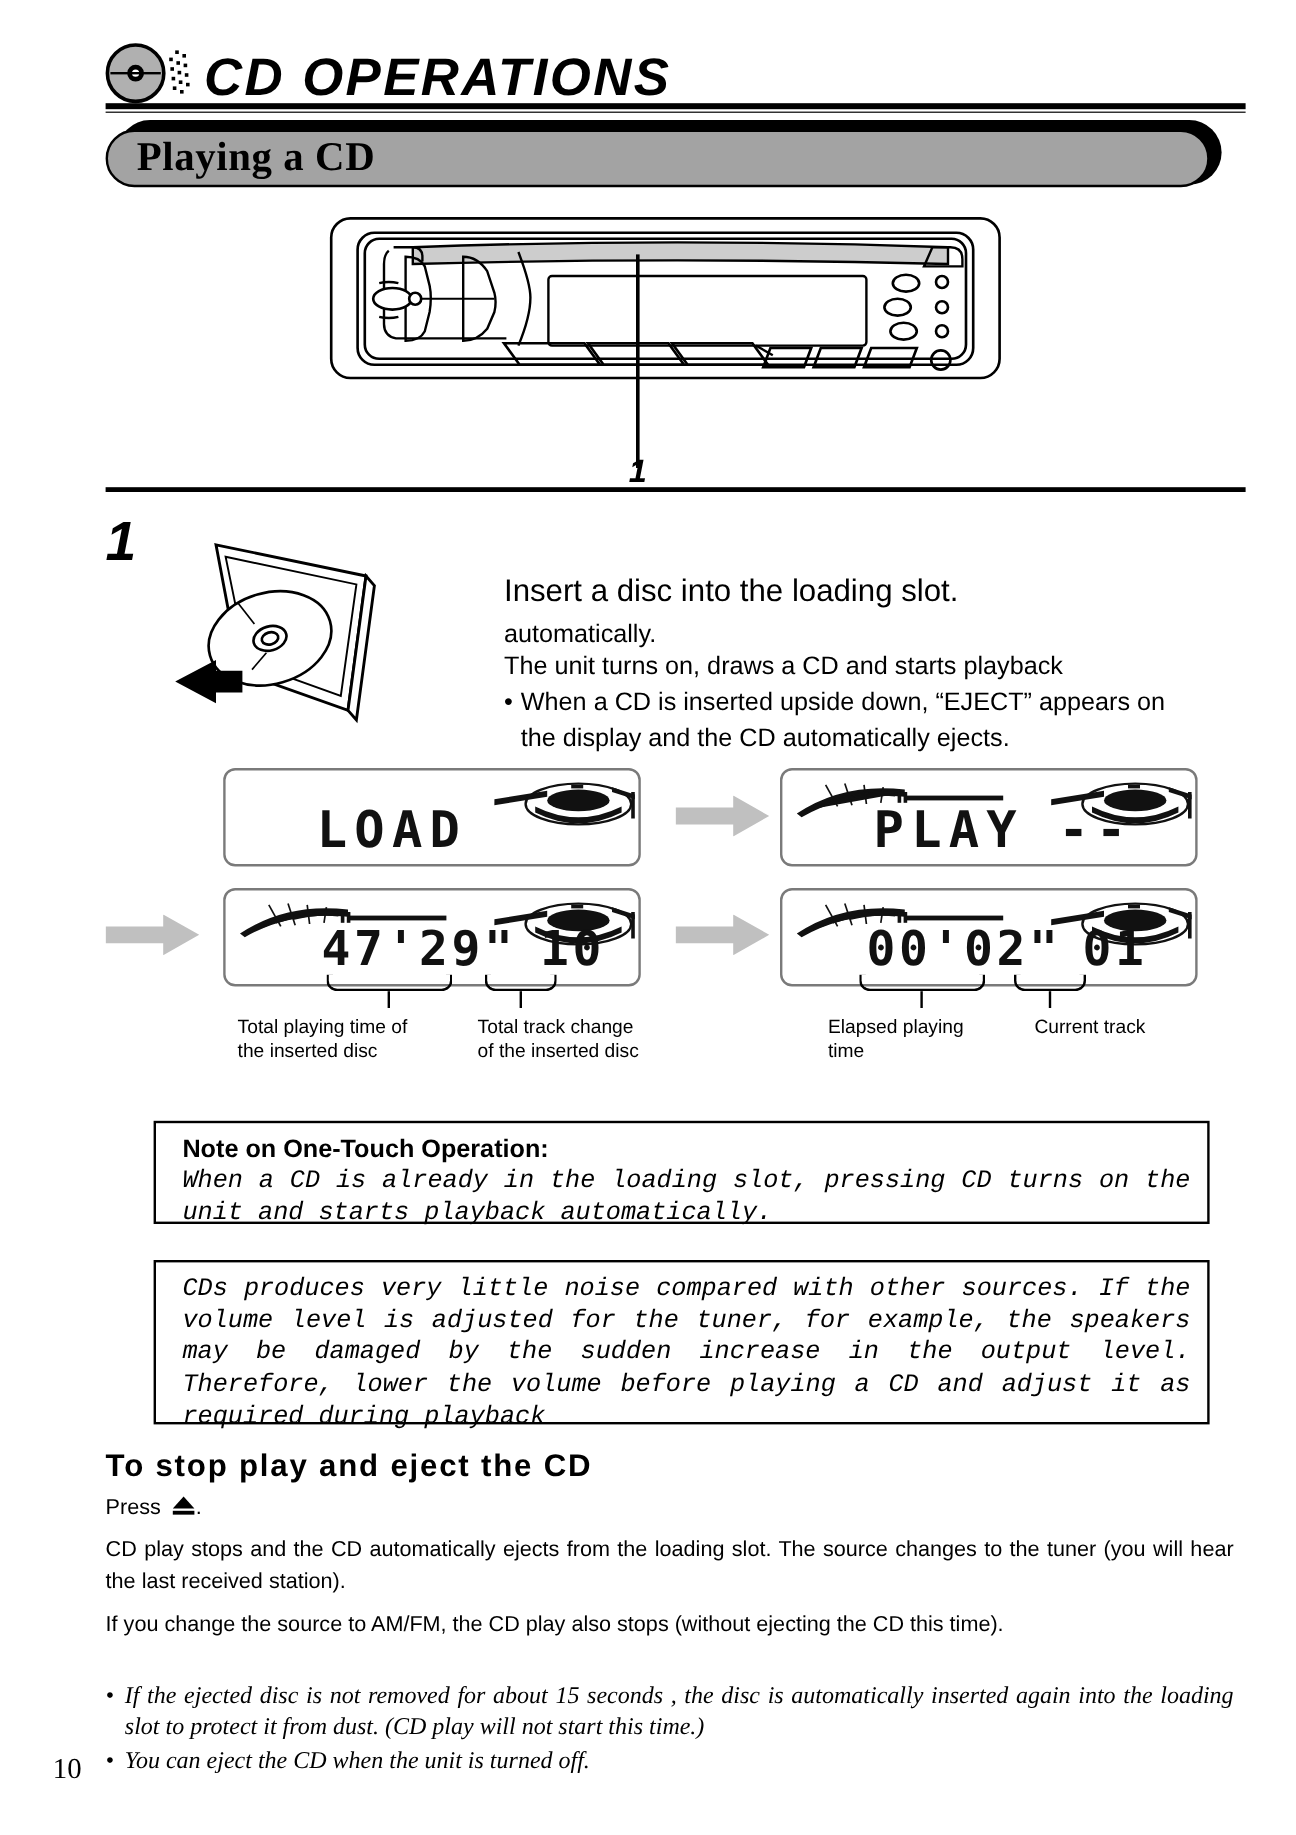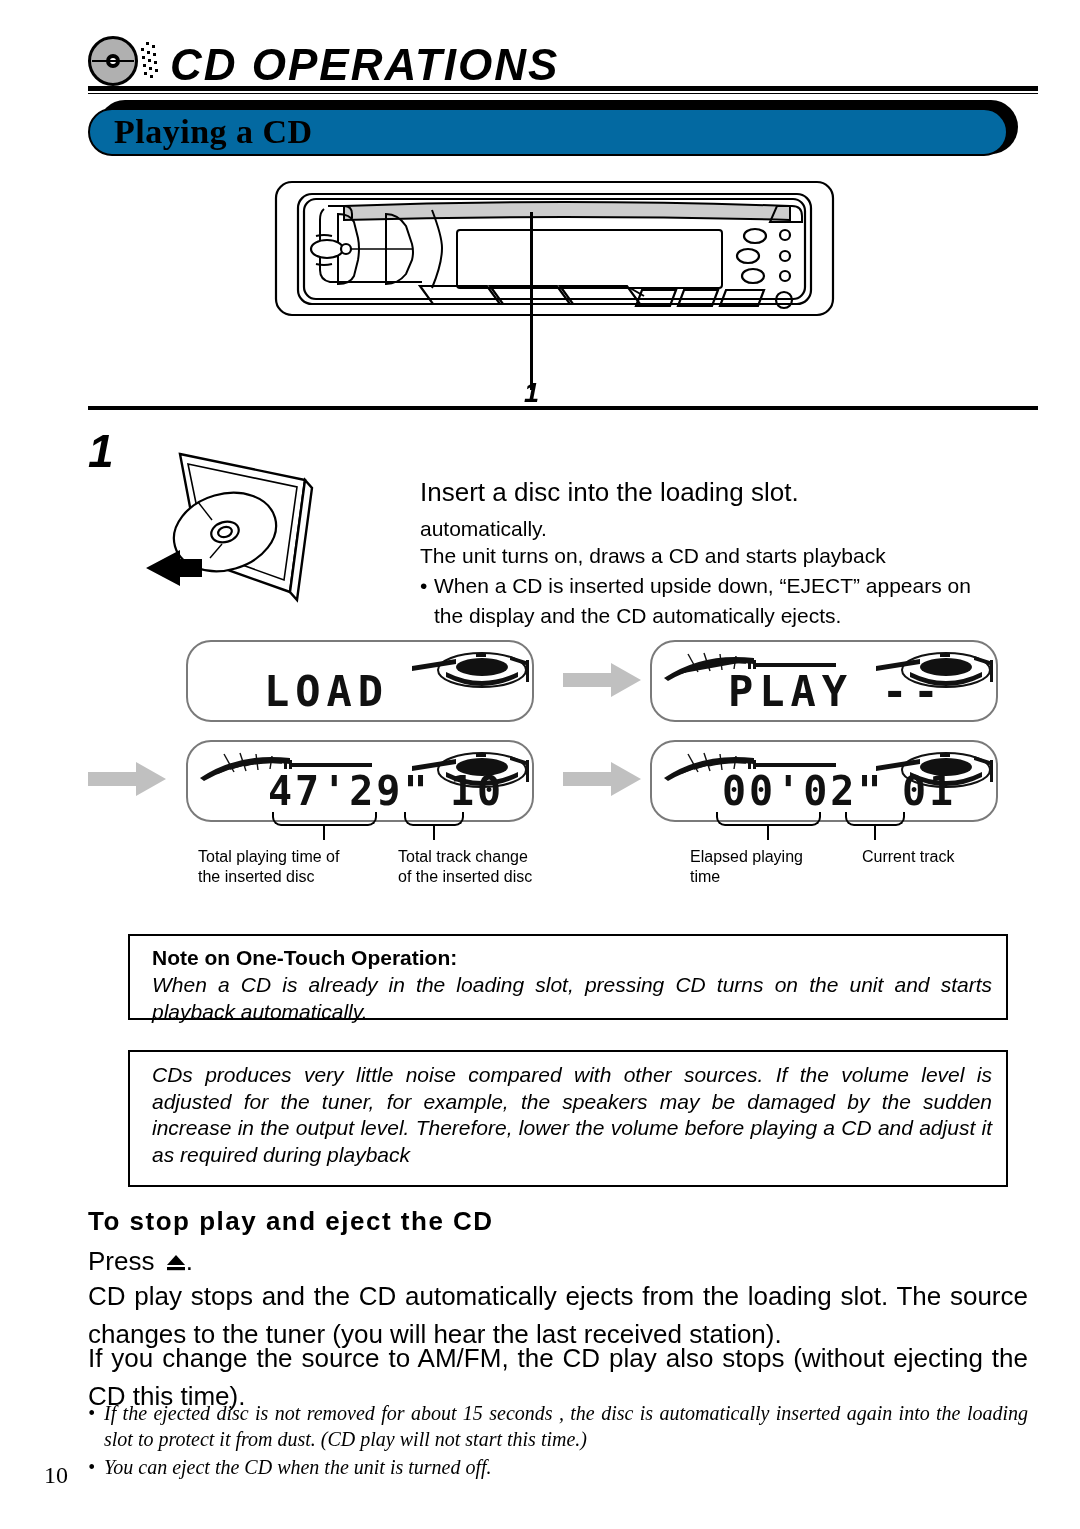--- a/index.html
+++ b/index.html
@@ -110,21 +110,21 @@
     background: #000;
   }
   .section-banner .body {
     position: absolute;
     left: 0;
     top: 8px;
     width: 920px;
     height: 48px;
     border-radius: 26px;
     border: 2px solid #000;
-    background: #0369a1;
+    background: #a3a3a3;
     box-sizing: border-box;
     display: flex;
     align-items: center;
   }
   .section-banner .label {
     font-family: "Liberation Serif", serif;
     font-weight: bold;
     font-size: 34px;
     margin-left: 24px;
     letter-spacing: 0.5px;
@@ -201,21 +201,21 @@
     display: flex;
     margin-top: 2px;
   }
   .step-bullet .dot { width: 14px; flex: 0 0 14px; }
   .step-bullet .txt { flex: 1; }
 
   
   .lcd {
     position: absolute;
     border: 2px solid #7a7a7a;
-    border-radius: 25px;
+    border-radius: 10px;
     background: #fff;
     box-sizing: border-box;
     overflow: hidden;
   }
   .lcd-seg {
     position: absolute;
     font-family: "DejaVu Sans Mono", monospace;
     font-weight: bold;
     letter-spacing: 6px;
     color: #111;
@@ -263,41 +263,41 @@
     background: #fff;
     box-sizing: border-box;
     padding: 10px 14px 12px 22px;
   }
   .infobox .ib-title {
     font-size: 21px;
     font-weight: bold;
     margin-bottom: 2px;
   }
   .infobox .ib-body {
-    font-family: Liberation Sans, sans-serif;
+    font-family: Liberation Mono, monospace;
     font-style: italic;
     font-size: 21px;
     line-height: 1.27;
     text-align: justify;
   }
 
   
   .sub-head {
     position: absolute;
     left: 88px;
     top: 1206px;
     font-size: 26px;
     font-weight: bold;
     letter-spacing: 1.5px;
   }
   .bottom-text {
     position: absolute;
     left: 88px;
     width: 940px;
-    font-size: 26px;
+    font-size: 18px;
     line-height: 1.45;
     text-align: justify;
   }
   .bullet-italic {
     position: absolute;
     left: 88px;
     width: 940px;
     font-family: "Liberation Serif", serif;
     font-style: italic;
     font-size: 20px;

